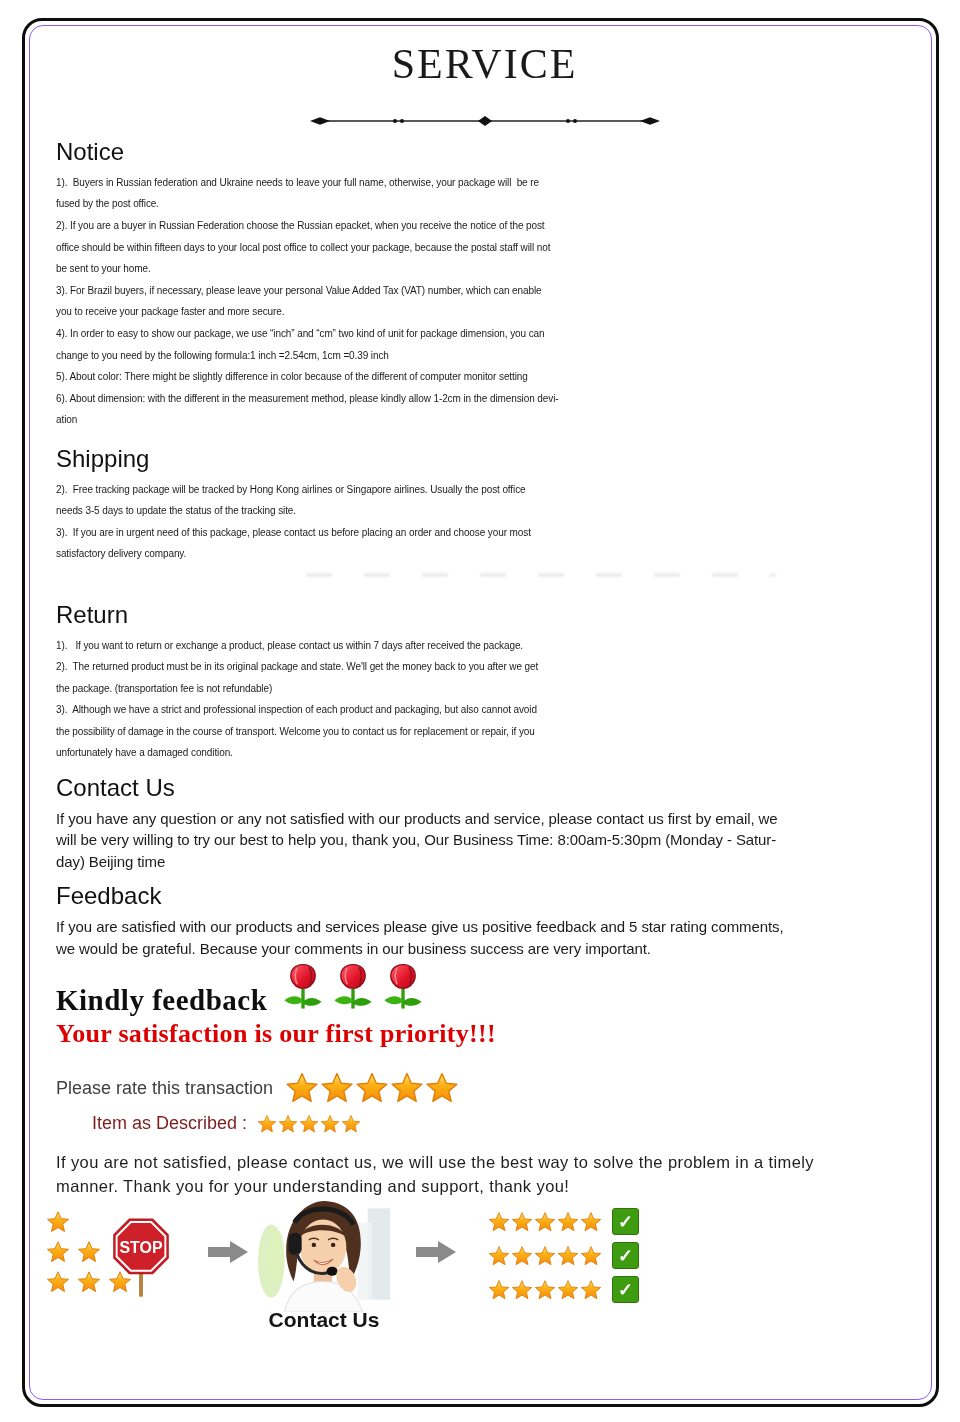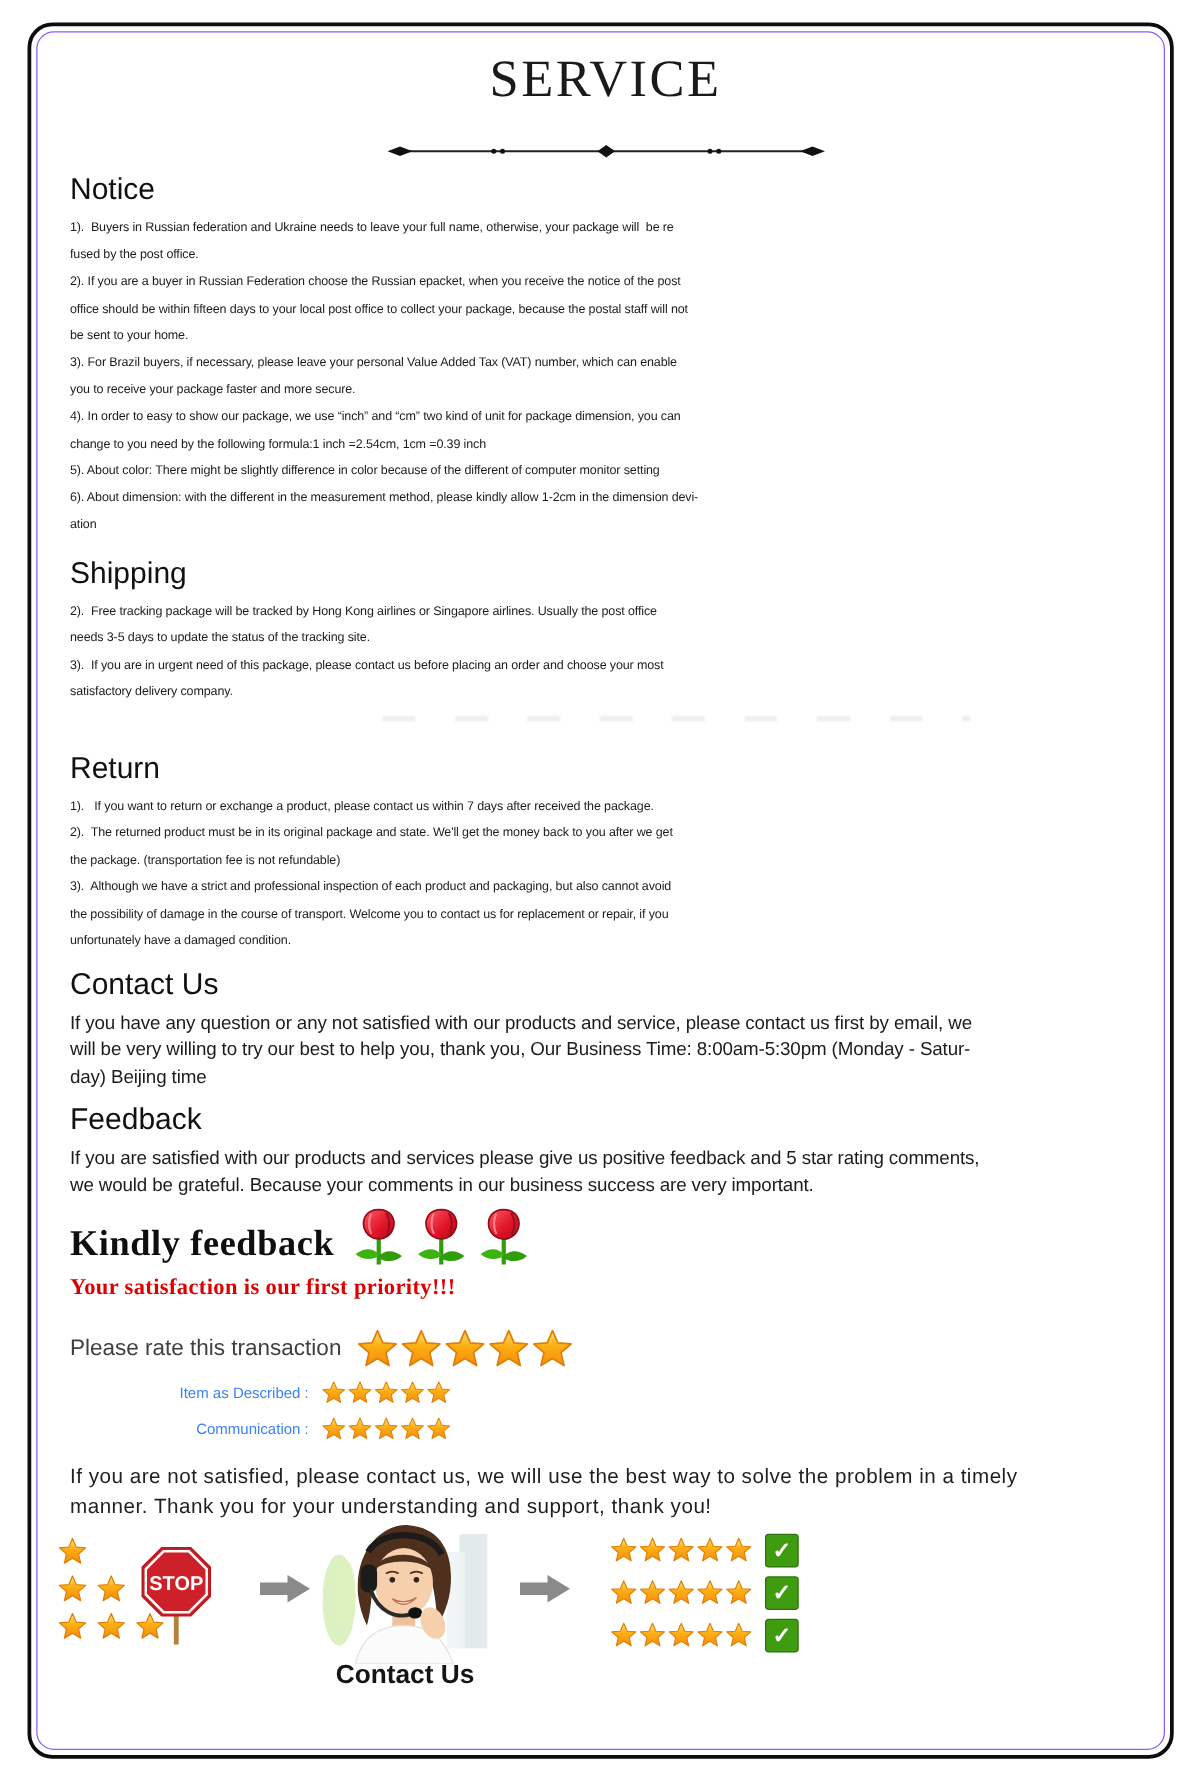--- a/index.html
+++ b/index.html
@@ -12,38 +12,38 @@
 
   .section-heading{font-size:24px;font-weight:400;color:#111;margin:14px 0 6px 0;line-height:1.15;}
   h2.mt-lg{margin-top:24px;}
   h2.mt-sm{margin-top:10px;}
   .item{font-size:10px;line-height:21.6px;margin:0;white-space:pre-wrap;letter-spacing:-0.1px;}
   .body-text{font-size:15px;line-height:21.6px;margin:0;white-space:pre-wrap;letter-spacing:-0.1px;}
 
   .smudge{height:4px;width:470px;margin:8px 0 2px 250px;opacity:.13;filter:blur(1px);
           background:repeating-linear-gradient(90deg,#777 0 26px,transparent 26px 58px);}
 
-  .kindly-row{display:flex;align-items:center;gap:14px;margin-top:14px;height:44px;}
+  .kindly-row{display:flex;align-items:flex-end;gap:14px;margin-top:14px;height:44px;}
   .kindly-label{font-family:"Liberation Serif",serif;font-weight:bold;font-size:29px;color:#0f0f0f;letter-spacing:.5px;}
   .roses{display:flex;gap:6px;margin-top:-4px;}
   .rose{width:44px;height:54px;}
-  .satisfaction-line{font-family:"Liberation Serif",serif;font-weight:bold;font-size:18px;color:#dd0000;letter-spacing:.3px;margin-top:2px;line-height:1.15;}
+  .satisfaction-line{font-family:"Liberation Serif",serif;font-weight:bold;font-size:26px;color:#dd0000;letter-spacing:.3px;margin-top:2px;line-height:1.15;}
 
   .rate-row{display:flex;align-items:center;gap:12px;margin-top:22px;}
   .rate-prompt{font-size:18px;color:#3f3f3f;}
   .stars{display:inline-flex;gap:1px;align-items:center;}
   .star{display:block;}
   .star-lg{width:34px;height:34px;}
   .star-sm{width:20px;height:20px;}
   .star-md{width:24px;height:24px;}
   .star-rt{width:22px;height:22px;}
 
   .rating-rows{margin-top:8px;}
   .rating-row{display:flex;align-items:center;margin-bottom:9px;}
-  .rr-label{width:191px;text-align:right;font-size:12px;color:#3b82f6;text-shadow:0 1px 0 #fff;margin-right:10px;}
+  .rr-label{width:191px;text-align:right;font-size:18px;color:#7f1d1d;text-shadow:0 1px 0 #fff;margin-right:10px;}
 
   .bottom-note{font-size:16.5px;line-height:24px;letter-spacing:.4px;color:#1f1f1f;margin:16px 0 0 0;white-space:pre-wrap;}
 
   .bottom-graphic{position:relative;height:140px;margin-top:4px;}
   .pyramid{position:absolute;left:-10px;top:8px;}
   .pyr-row{display:flex;gap:7px;margin-bottom:6px;}
   .stop-wrap{position:absolute;left:56px;top:14px;}
   .arrow{position:absolute;top:36px;width:40px;height:28px;}
   .arrow-1{left:152px;}
   .arrow-2{left:360px;}
@@ -192,40 +192,20 @@
               <use href="#star"></use>
             </svg>
             <svg class="star star-sm">
               <use href="#star"></use>
             </svg>
             <svg class="star star-sm">
               <use href="#star"></use>
             </svg>
           </span>
       </div>
-      <div class="rating-row">
-        <span class="rr-label">Communication :</span>
-        <span class="stars">
-            <svg class="star star-sm">
-              <use href="#star"></use>
-            </svg>
-            <svg class="star star-sm">
-              <use href="#star"></use>
-            </svg>
-            <svg class="star star-sm">
-              <use href="#star"></use>
-            </svg>
-            <svg class="star star-sm">
-              <use href="#star"></use>
-            </svg>
-            <svg class="star star-sm">
-              <use href="#star"></use>
-            </svg>
-          </span>
-      </div>
     </div>
 
     <p class="bottom-note">If you are not satisfied, please contact us, we will use the best way to solve the problem in a timely
 manner. Thank you for your understanding and support, thank you!</p>
 
     <div class="bottom-graphic">
 
       <div class="pyramid">
         <div class="pyr-row">
             <svg class="star star-md">

